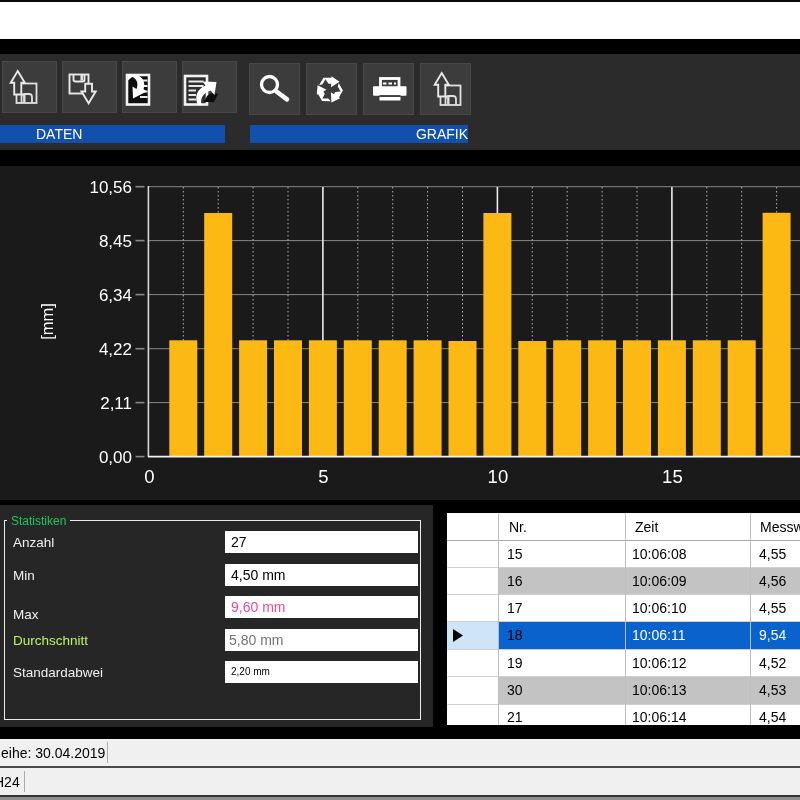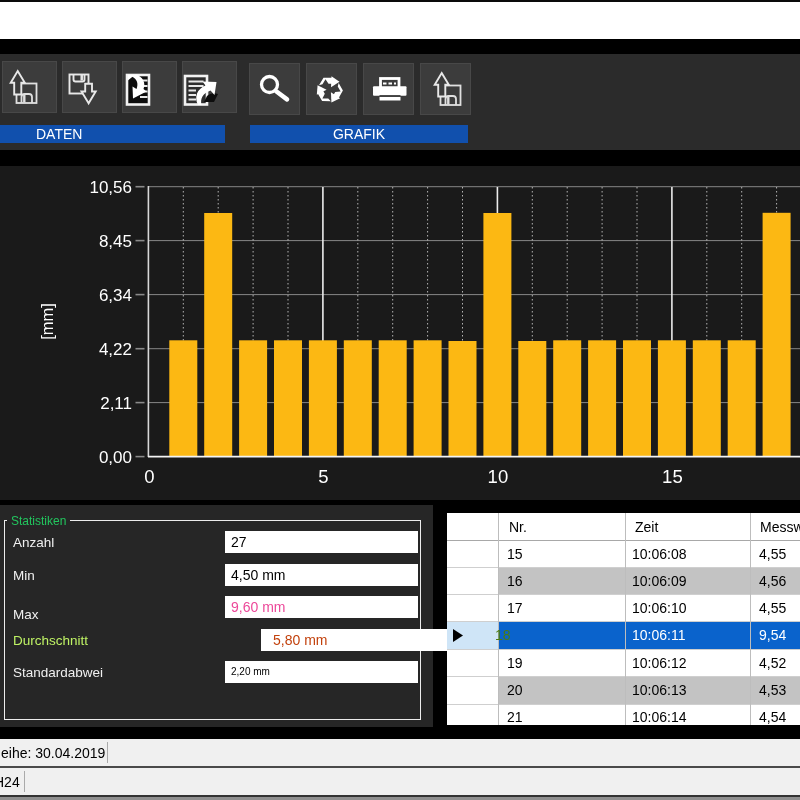--- a/index.html
+++ b/index.html
@@ -89,21 +89,21 @@
       <path d="M 379.5,46.5 L 400.5,46.5 L 400.5,42.8 L 379.5,42.8 Z" fill="#fff"></path>
       <rect x="379.5" y="41.2" width="21" height="1.4" fill="#2b2b2b"></rect>
     </g>
 
     <use href="#loadicon" transform="translate(424,2)"></use>
   </svg>
 
   <div class="abs" style="left:0;top:125px;width:225px;height:18px;background:#1150ad;color:#fff;font-size:14px;line-height:18px;">
     <span style="position:absolute;left:36px;text-align:center;">DATEN</span>
   </div>
-  <div class="abs" style="left:250px;top:125px;width:218px;height:18px;background:#1150ad;color:#fff;font-size:14px;line-height:18px;text-align:center;">GRAFIK</div>
+  <div class="abs" style="left:250px;top:125px;width:218px;height:18px;background:#1150ad;color:#fff;font-size:14px;line-height:18px;text-align:right;">GRAFIK</div>
 
   <div class="abs" style="left:0;top:150px;width:800px;height:16px;background:#000;"></div>
 
   <svg class="abs" style="left:0;top:166px;" width="800" height="334" viewBox="0 166 800 334">
     <rect x="0" y="166" width="800" height="334" fill="#1a1a1a"></rect>
 
     <g stroke="#878787" stroke-width="1">
       <line x1="148" y1="186.7" x2="800" y2="186.7"></line>
       <line x1="148" y1="240.6" x2="800" y2="240.6"></line>
       <line x1="148" y1="294.6" x2="800" y2="294.6"></line>
@@ -190,21 +190,21 @@
   <div class="abs" style="left:4px;top:520px;width:417px;height:200px;border:1px solid #ececec;box-sizing:border-box;"></div>
   <div class="abs" style="left:7px;top:514px;color:#22c55e;font-size:12px;background:#262626;padding:0 4px;">Statistiken</div>
   <div class="abs" style="left:13px;top:535px;color:#f0f0f0;font-size:13.5px;">Anzahl</div>
   <div class="abs" style="left:13px;top:568px;color:#f0f0f0;font-size:13.5px;">Min</div>
   <div class="abs" style="left:13px;top:607px;color:#f0f0f0;font-size:13.5px;">Max</div>
   <div class="abs" style="left:13px;top:633px;color:#bef264;font-size:13.5px;">Durchschnitt</div>
   <div class="abs" style="left:13px;top:665px;color:#f0f0f0;font-size:13.5px;">Standardabwei</div>
   <div class="abs" style="left:225px;top:531px;width:193px;height:22px;background:#fff;color:#000;font-size:14px;line-height:22px;padding-left:6px;box-sizing:border-box;">27</div>
   <div class="abs" style="left:225px;top:564px;width:193px;height:22px;background:#fff;color:#000;font-size:14px;line-height:22px;padding-left:6px;box-sizing:border-box;">4,50 mm</div>
   <div class="abs" style="left:225px;top:596px;width:193px;height:22px;background:#fff;color:#ec4899;font-size:14px;line-height:22px;padding-left:6px;box-sizing:border-box;">9,60 mm</div>
-  <div class="abs" style="left:225px;top:629px;width:193px;height:22px;background:#fff;color:#c2410c;font-size:14px;line-height:22px;padding-left:12px;box-sizing:border-box;margin-left:36px;">5,80 mm</div>
+  <div class="abs" style="left:225px;top:629px;width:193px;height:22px;background:#fff;color:#737373;font-size:14px;line-height:22px;padding-left:4px;box-sizing:border-box;">5,80 mm</div>
   <div class="abs" style="left:225px;top:661px;width:193px;height:22px;background:#fff;color:#000;font-size:10px;line-height:22px;padding-left:6px;box-sizing:border-box;">2,20 mm</div>
 
   <div class="abs" style="left:441px;top:513px;width:359px;height:212px;background:#fff;overflow:hidden;font-size:14px;color:#000;white-space:nowrap;margin-left:6px;">
 
     <div class="abs" style="left:52px;top:55px;width:307px;height:27px;background:#c3c3c3;"></div>
     <div class="abs" style="left:52px;top:164px;width:307px;height:27px;background:#c3c3c3;"></div>
 
     <div class="abs" style="left:0;top:109px;width:52px;height:27px;background:#cfe5f7;">
       <svg width="12" height="13" style="position:absolute;left:5px;top:7px;">
         <polygon points="1,0 11,6.5 1,13" fill="#000"></polygon>
@@ -230,27 +230,27 @@
 
     <span class="abs" style="left:60px;top:33px;">15</span>
     <span class="abs" style="left:185px;top:33px;">10:06:08</span>
     <span class="abs" style="left:312px;top:33px;">4,55</span>
     <span class="abs" style="left:60px;top:60px;">16</span>
     <span class="abs" style="left:185px;top:60px;">10:06:09</span>
     <span class="abs" style="left:312px;top:60px;">4,56</span>
     <span class="abs" style="left:60px;top:87px;">17</span>
     <span class="abs" style="left:185px;top:87px;">10:06:10</span>
     <span class="abs" style="left:312px;top:87px;">4,55</span>
-    <span class="abs" style="left:48px;top:114px;color:#4d7c0f;">18</span>
+    <span class="abs" style="left:60px;top:114px;color:#000000;">18</span>
     <span class="abs" style="left:185px;top:114px;color:#fff;">10:06:11</span>
     <span class="abs" style="left:312px;top:114px;color:#fff;">9,54</span>
     <span class="abs" style="left:60px;top:142px;">19</span>
     <span class="abs" style="left:185px;top:142px;">10:06:12</span>
     <span class="abs" style="left:312px;top:142px;">4,52</span>
-    <span class="abs" style="left:60px;top:169px;">20</span>
+    <span class="abs" style="left:60px;top:169px;">30</span>
     <span class="abs" style="left:185px;top:169px;">10:06:13</span>
     <span class="abs" style="left:312px;top:169px;">4,53</span>
     <span class="abs" style="left:60px;top:196px;">21</span>
     <span class="abs" style="left:185px;top:196px;">10:06:14</span>
     <span class="abs" style="left:312px;top:196px;">4,54</span>
   </div>
 
   <div class="abs" style="left:0;top:727px;width:800px;height:12px;background:#000;"></div>
 
   <div class="abs" style="left:0;top:739px;width:800px;height:27px;background:#f0f0f0;color:#000;font-size:14px;">

